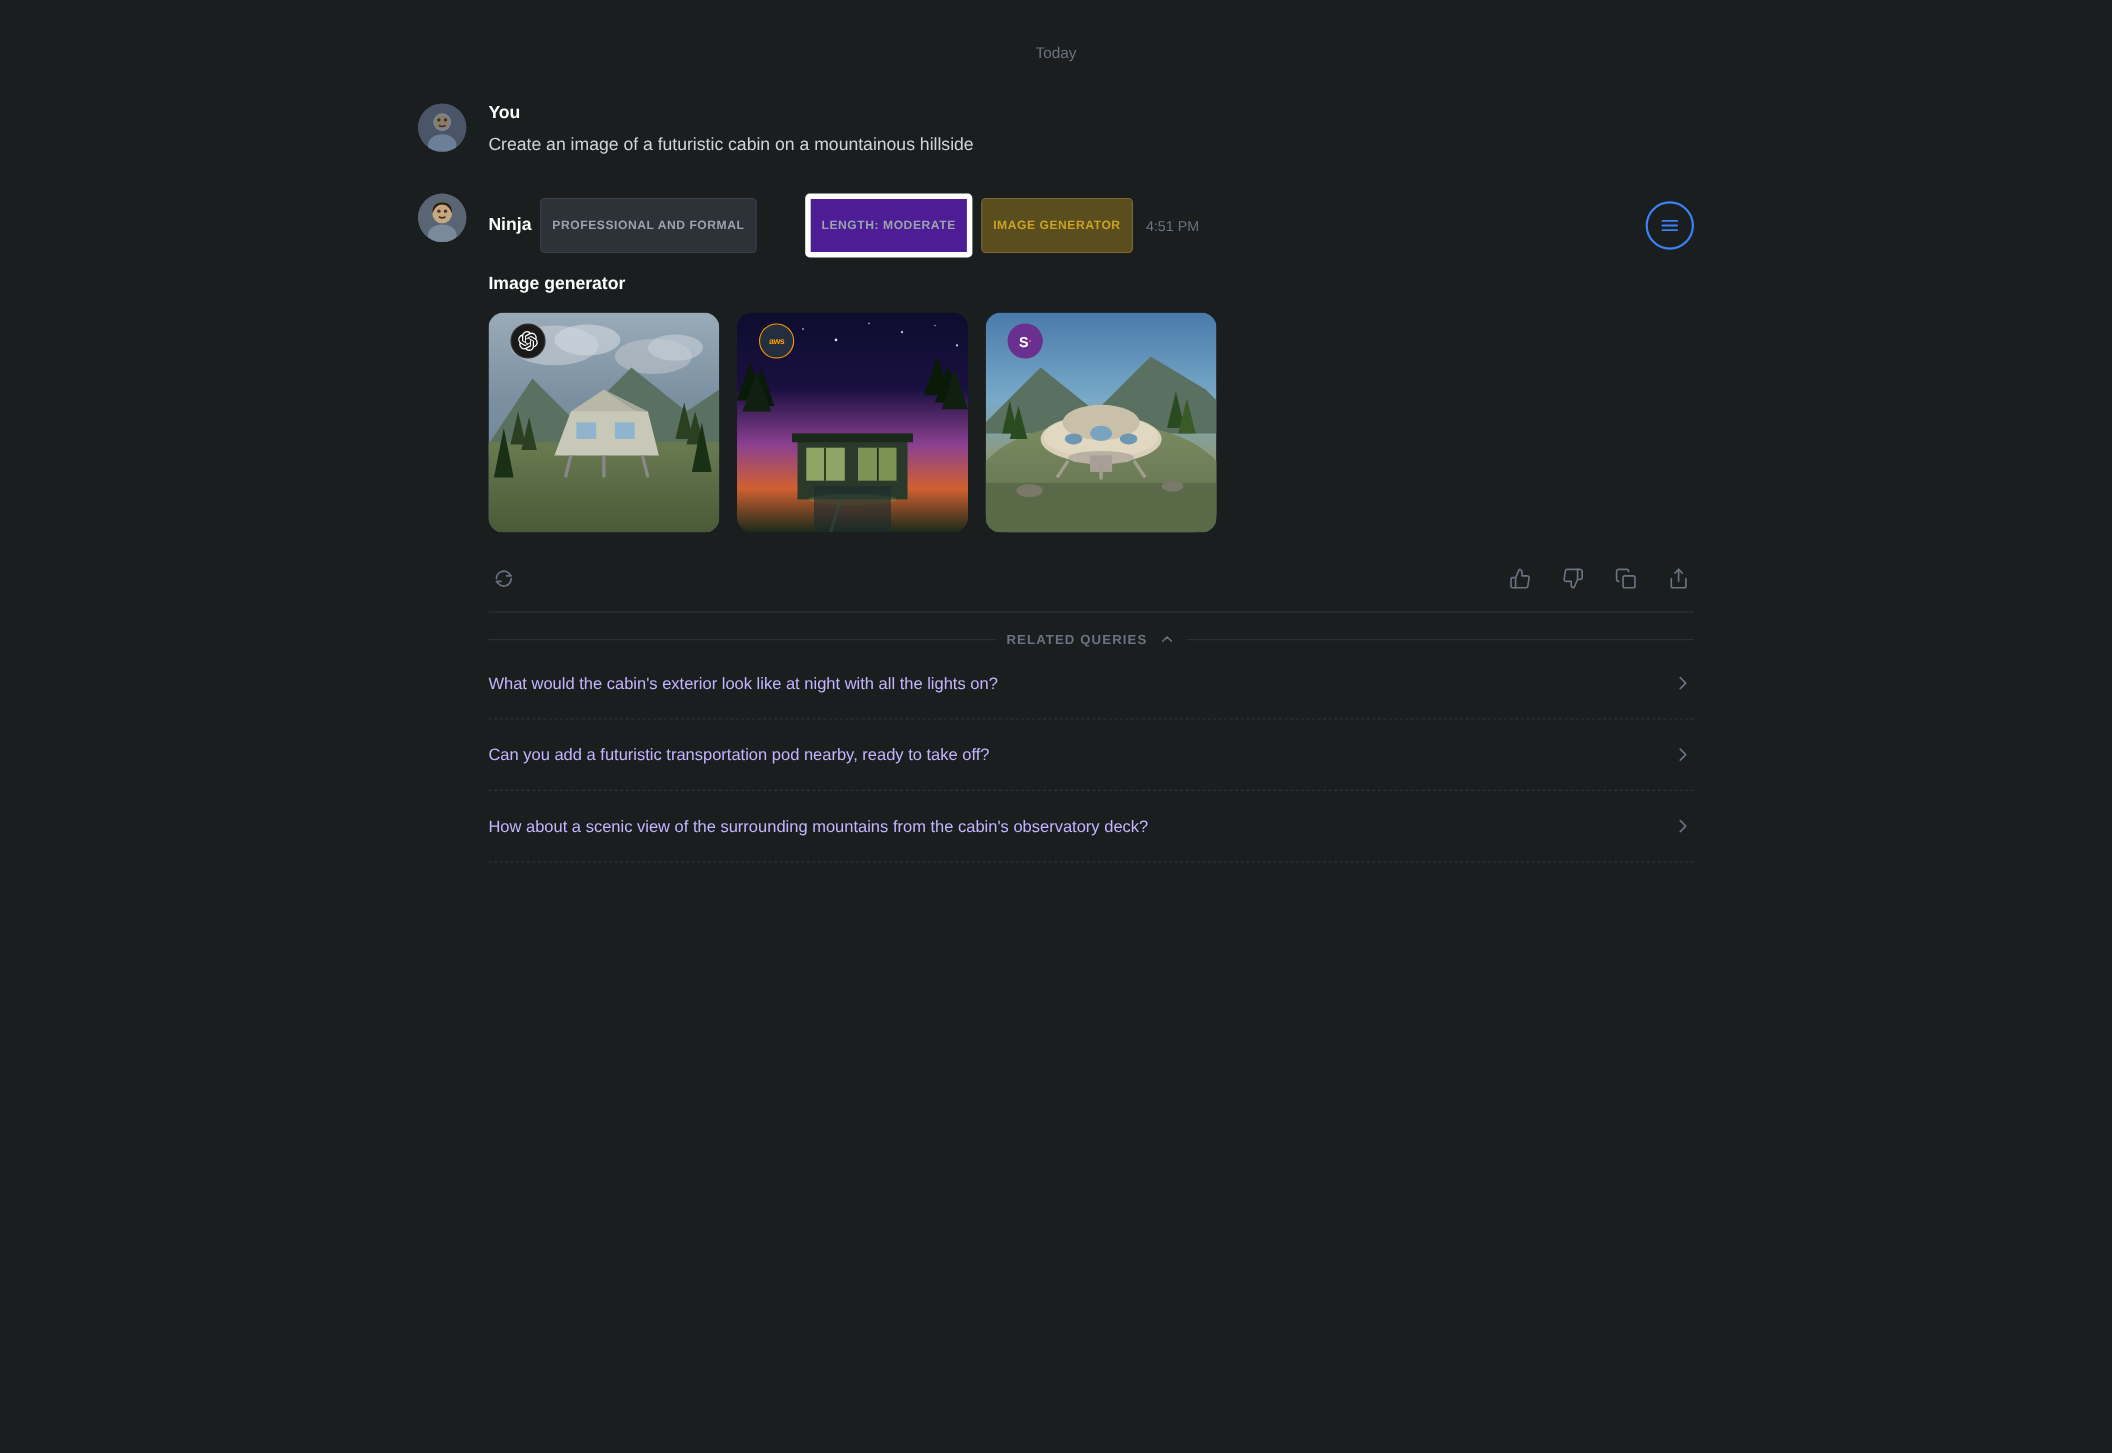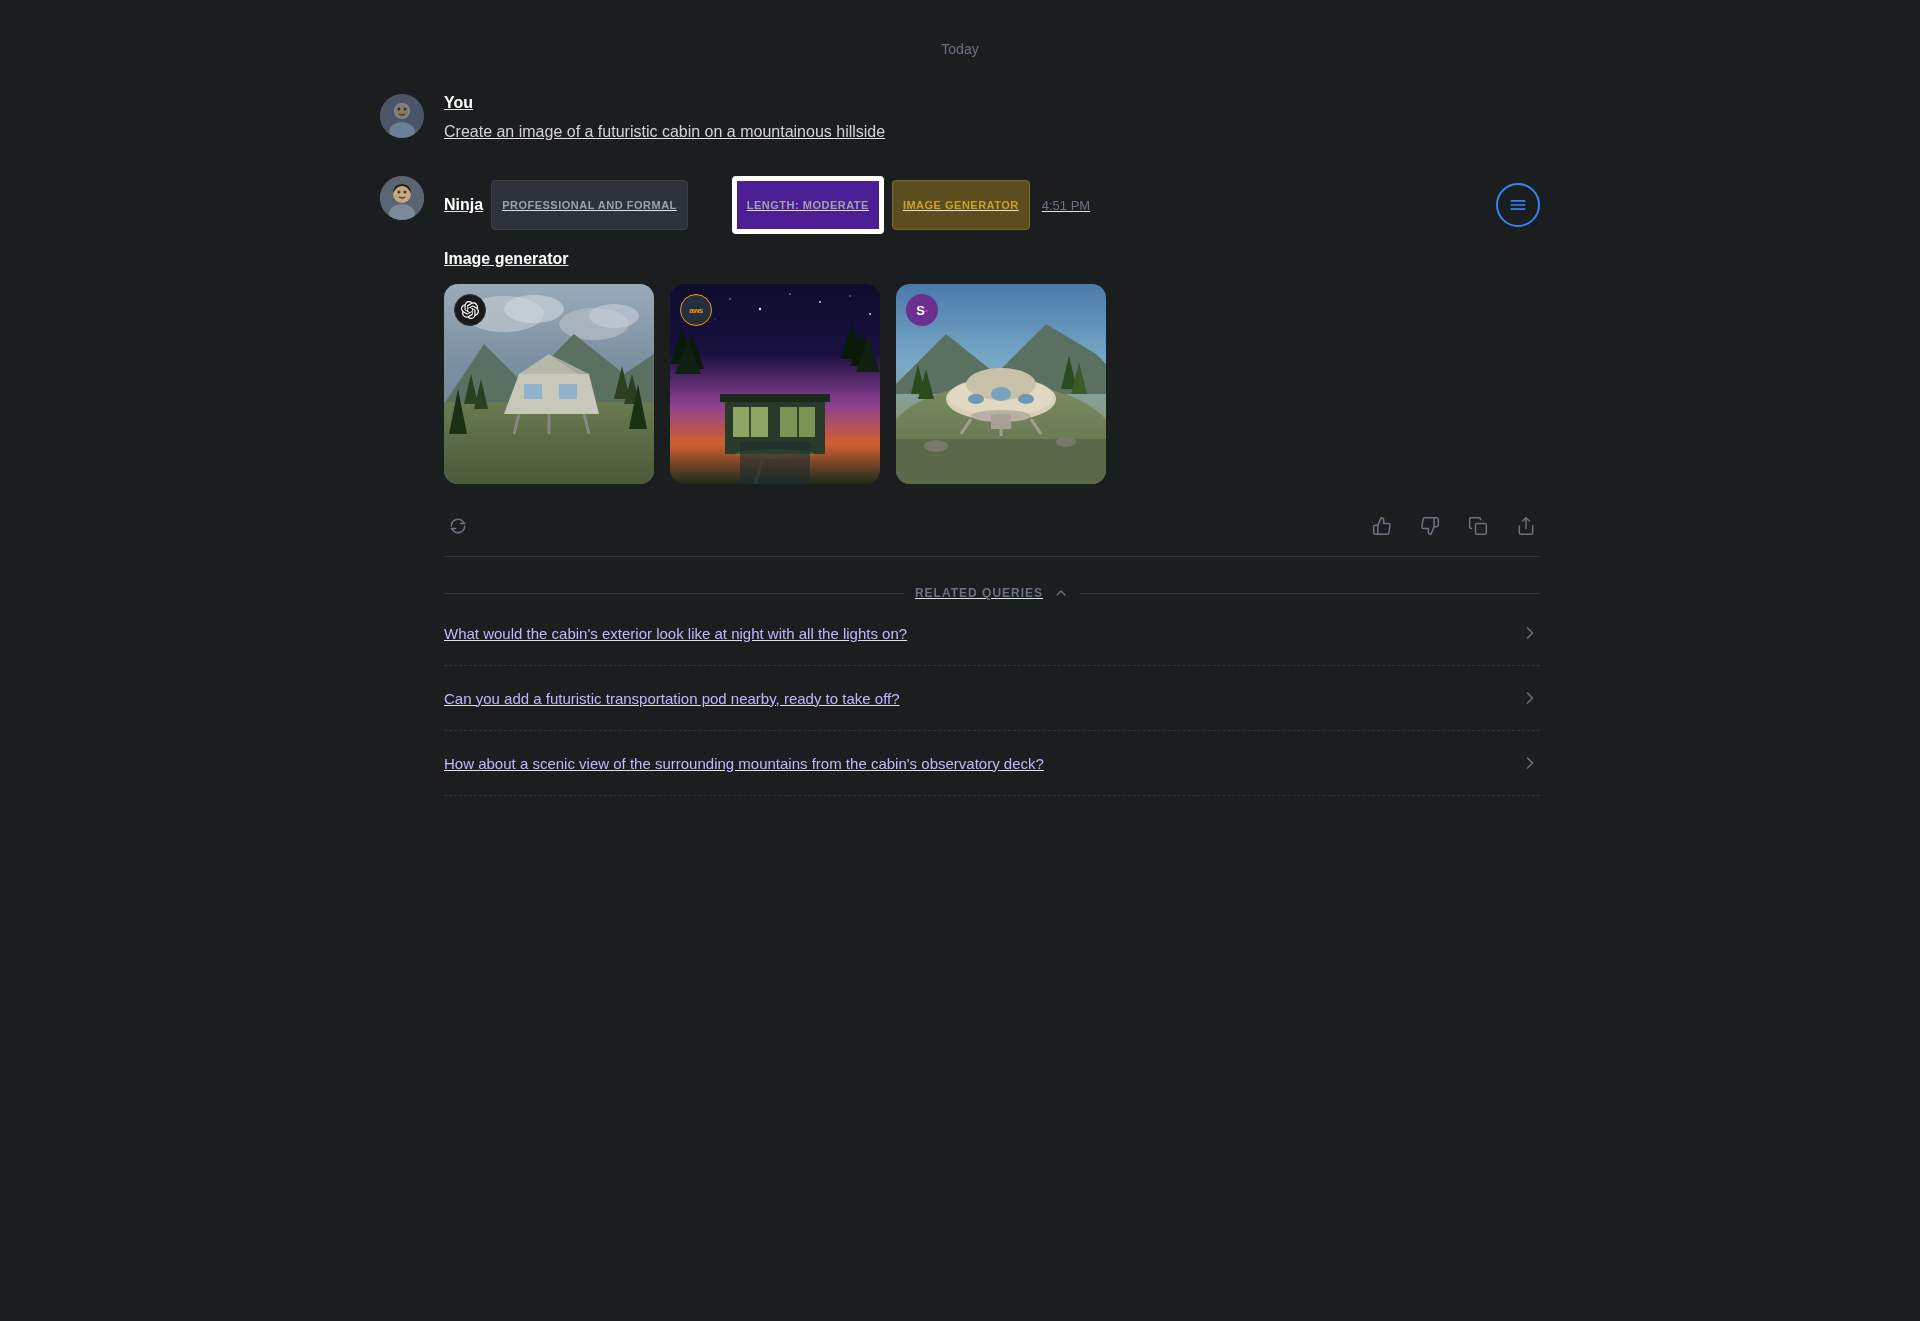--- a/index.html
+++ b/index.html
@@ -152,21 +152,21 @@
       border-radius: 14px;
       overflow: hidden;
       position: relative;
       flex-shrink: 0;
       cursor: pointer;
     }
 
     .image-badge {
       position: absolute;
       top: 10px;
-      left: 10px;
+      left: 20px;
       width: 32px;
       height: 32px;
       border-radius: 50%;
       display: flex;
       align-items: center;
       justify-content: center;
       font-size: 11px;
       font-weight: 700;
     }
 
@@ -221,21 +221,21 @@
     }
 
     .action-btn svg {
       width: 20px;
       height: 20px;
     }
 
     
     .related-queries {
       border-top: 1px solid #2d3238;
-      padding-top: 28px;
+      padding-top: 16px;
     }
 
     .related-queries-header {
       display: flex;
       align-items: center;
       justify-content: center;
       gap: 10px;
       margin-bottom: 0;
       position: relative;
     }
@@ -287,21 +287,20 @@
       width: 20px;
       height: 20px;
     }
 
     
     .message-row {
       display: flex;
       gap: 20px;
       margin-bottom: 32px;
       position: relative;
-      text-decoration: underline;
     }
 
     .ninja-message-content {
       flex: 1;
     }
 
     .ninja-header-row {
       display: flex;
       align-items: center;
       width: 100%;

